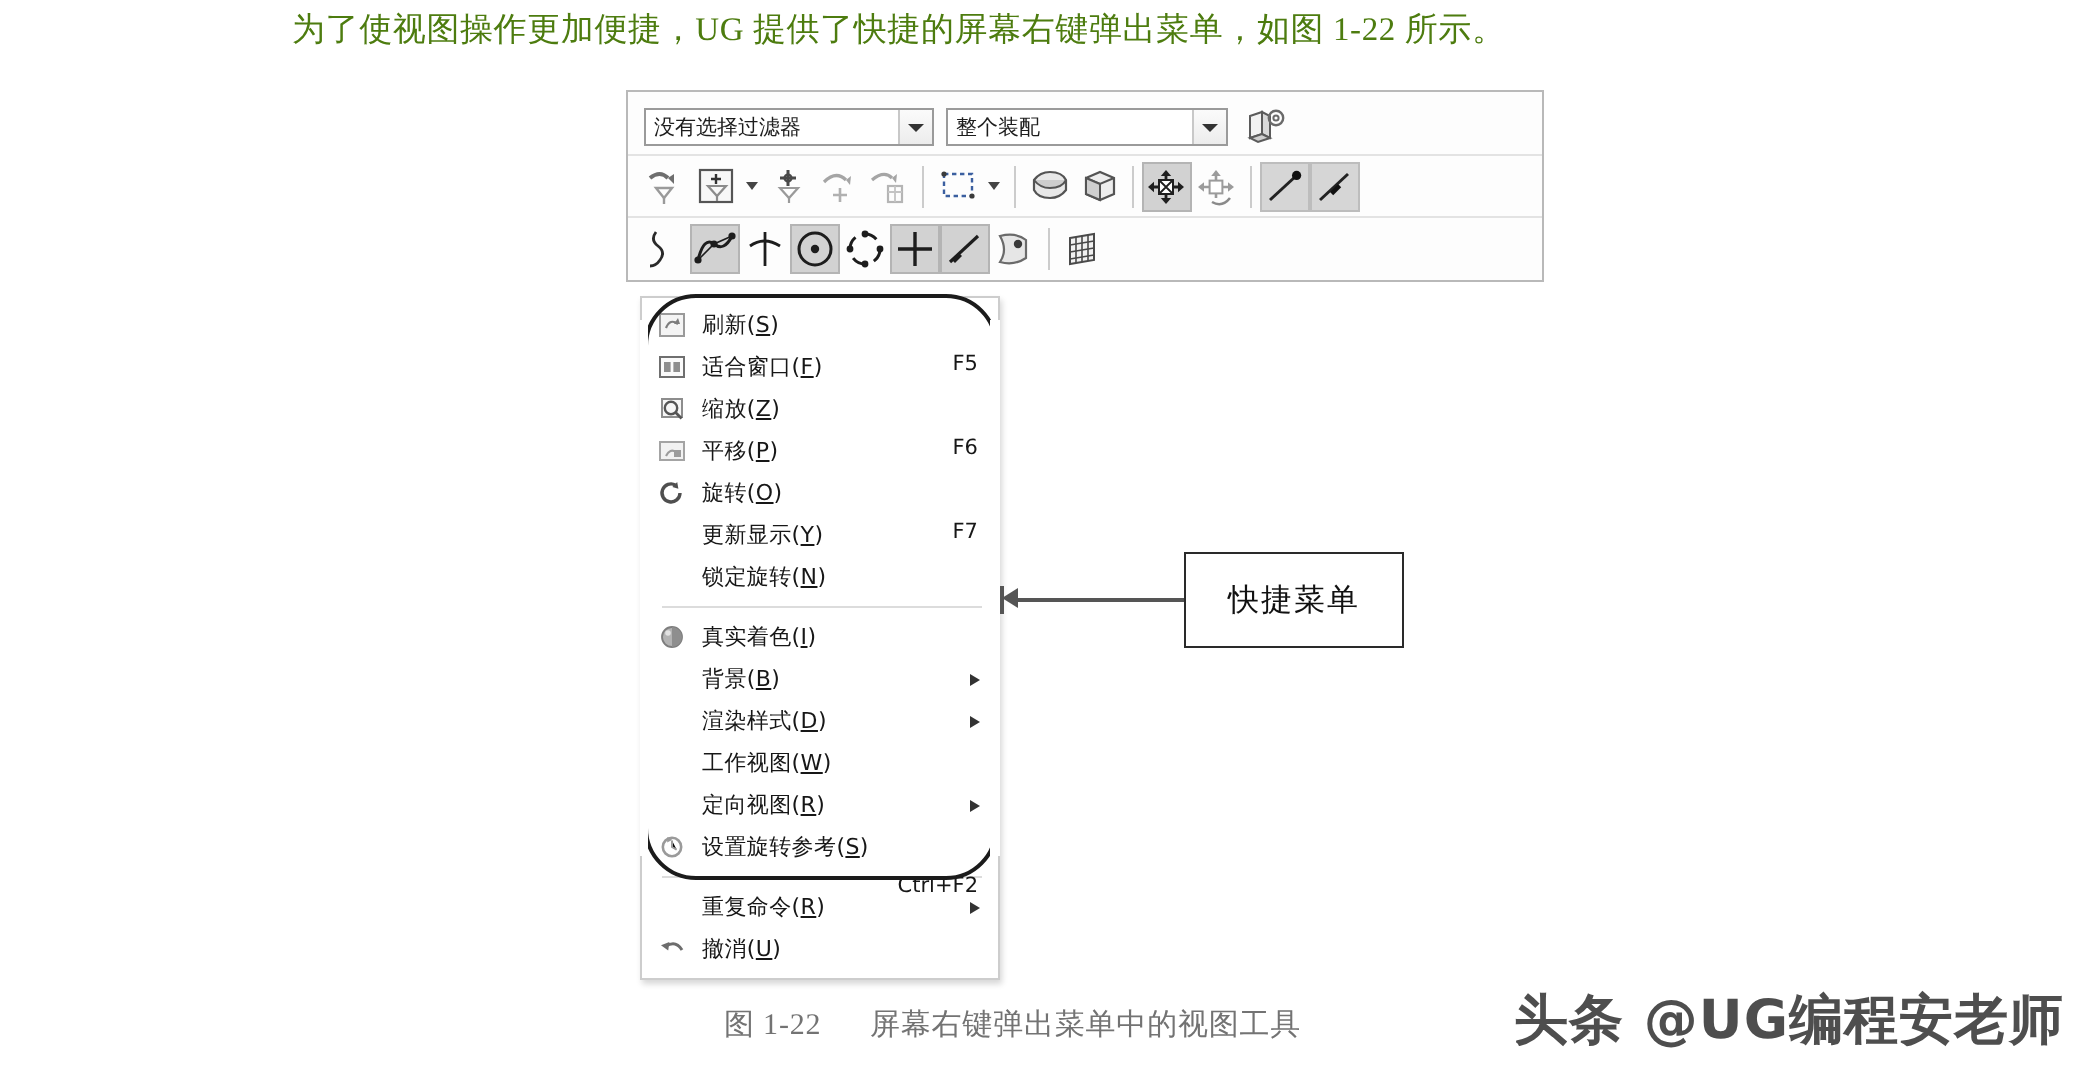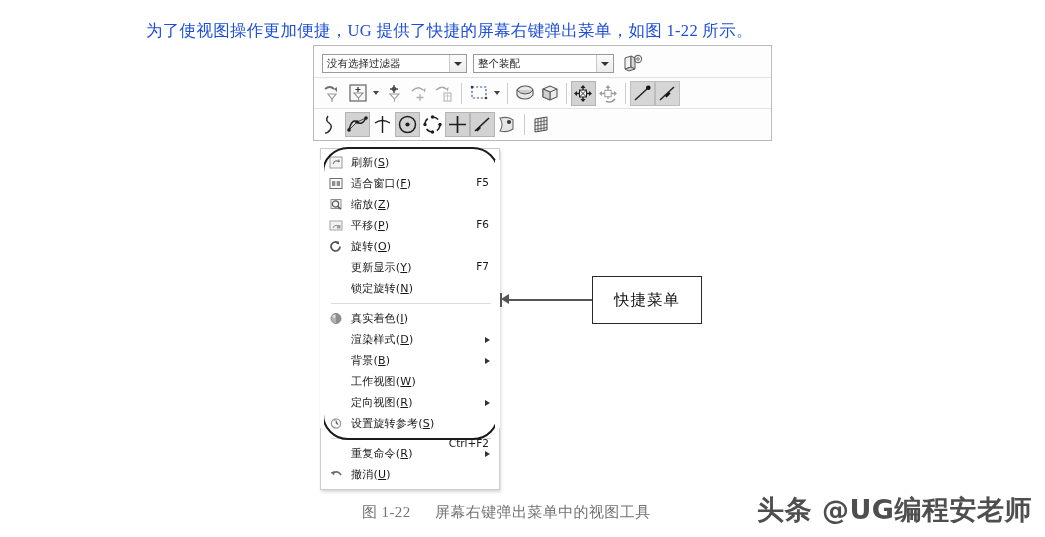--- a/index.html
+++ b/index.html
@@ -13,24 +13,23 @@
   .page{position:absolute;inset:0;}
 
   
   .intro{
     position:absolute;
     left:146px; top:2px;
     width:780px;
     font-family:"Liberation Serif", serif;
     font-size:16.5px;
     line-height:26px;
-    color:#1d4ed8;
+    color:#4d7c0f;
     letter-spacing:0.3px;
     white-space:nowrap;
-    margin-top:16px;
   }
 
   
   .toolbar-panel{
     position:absolute;
     left:313px; top:45px;
     width:459px; height:96px;
     background:#fdfdfd;
     border:1px solid #b9b9b9;
     box-sizing:border-box;
@@ -542,27 +541,27 @@
           <circle cx="7" cy="6.5" r="5" fill="#b3b3b3" stroke="#7d7d7d" stroke-width="0.9"></circle>
           <path d="M7 1.5 a5 5 0 0 1 0 10 z" fill="#8e8e8e"></path>
           <circle cx="5" cy="4.5" r="1.4" fill="#e2e2e2"></circle>
         </svg>
       </span>
       <span class="mlabel">真实着色(<u>I</u>)</span>
     </div>
 
     <div class="mi">
       <span class="mico"></span>
+      <span class="mlabel">背景(<u>B</u>)</span>
+      <span class="marrow"></span>
+    </div>
+
+    <div class="mi">
+      <span class="mico"></span>
       <span class="mlabel">渲染样式(<u>D</u>)</span>
-      <span class="marrow"></span>
-    </div>
-
-    <div class="mi">
-      <span class="mico"></span>
-      <span class="mlabel">背景(<u>B</u>)</span>
       <span class="marrow"></span>
     </div>
 
     <div class="mi">
       <span class="mico"></span>
       <span class="mlabel">工作视图(<u>W</u>)</span>
     </div>
 
     <div class="mi">
       <span class="mico"></span>

